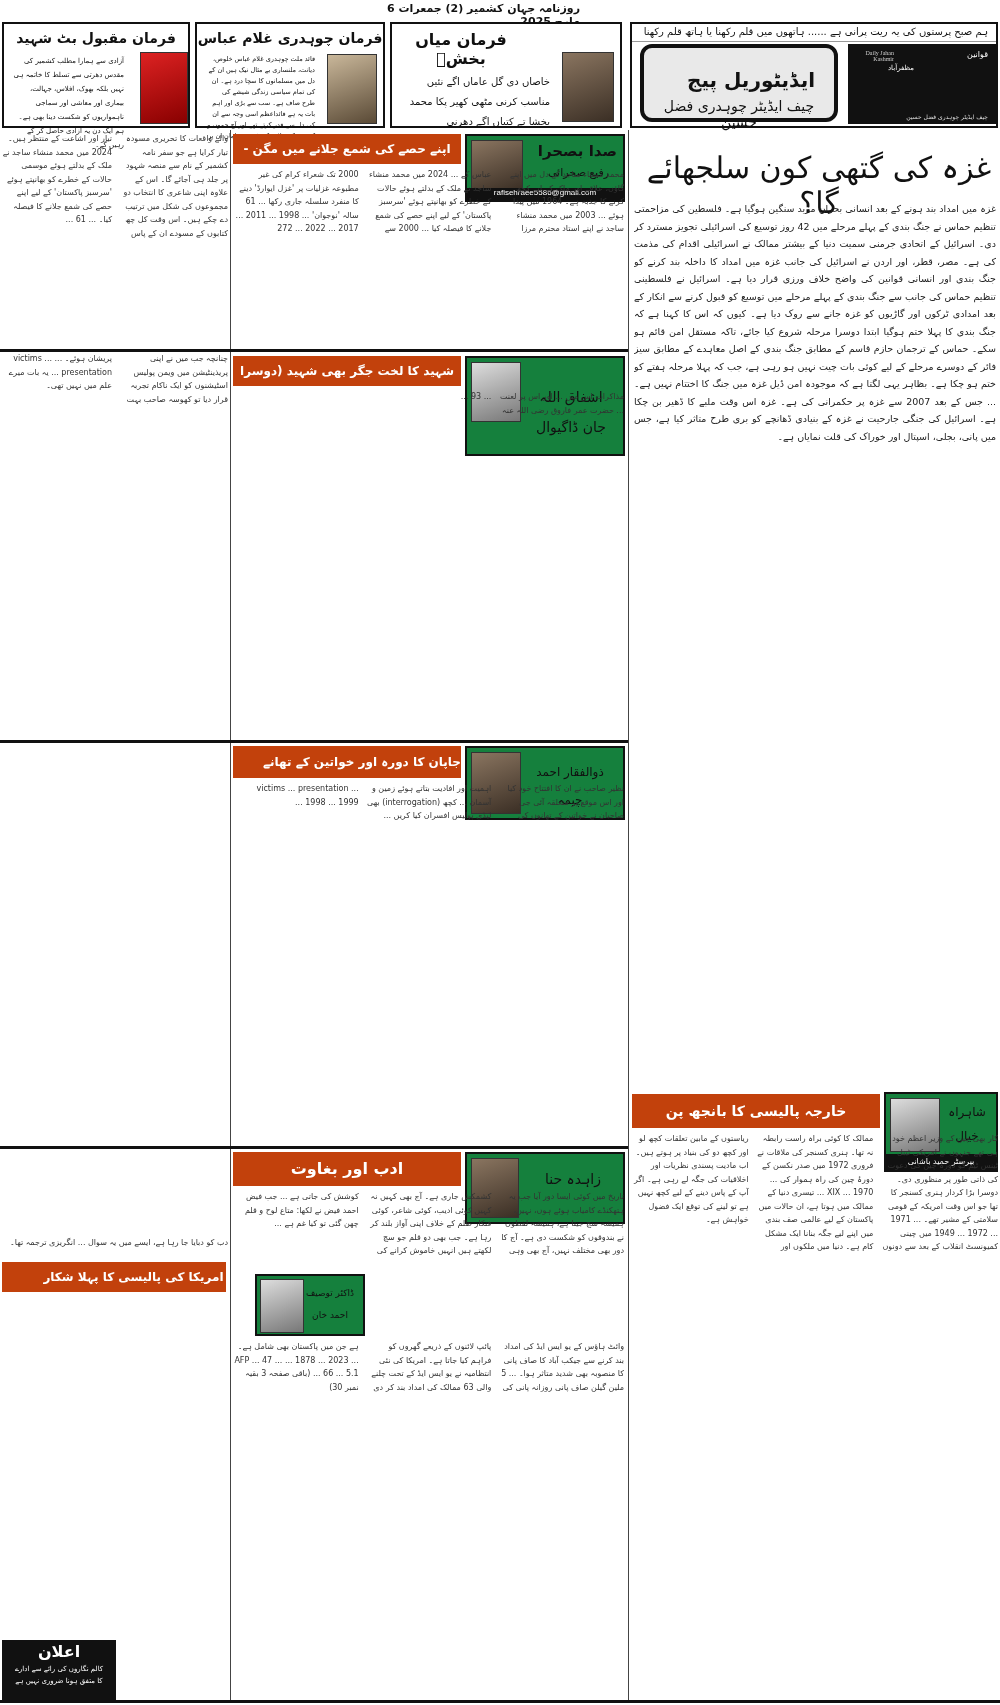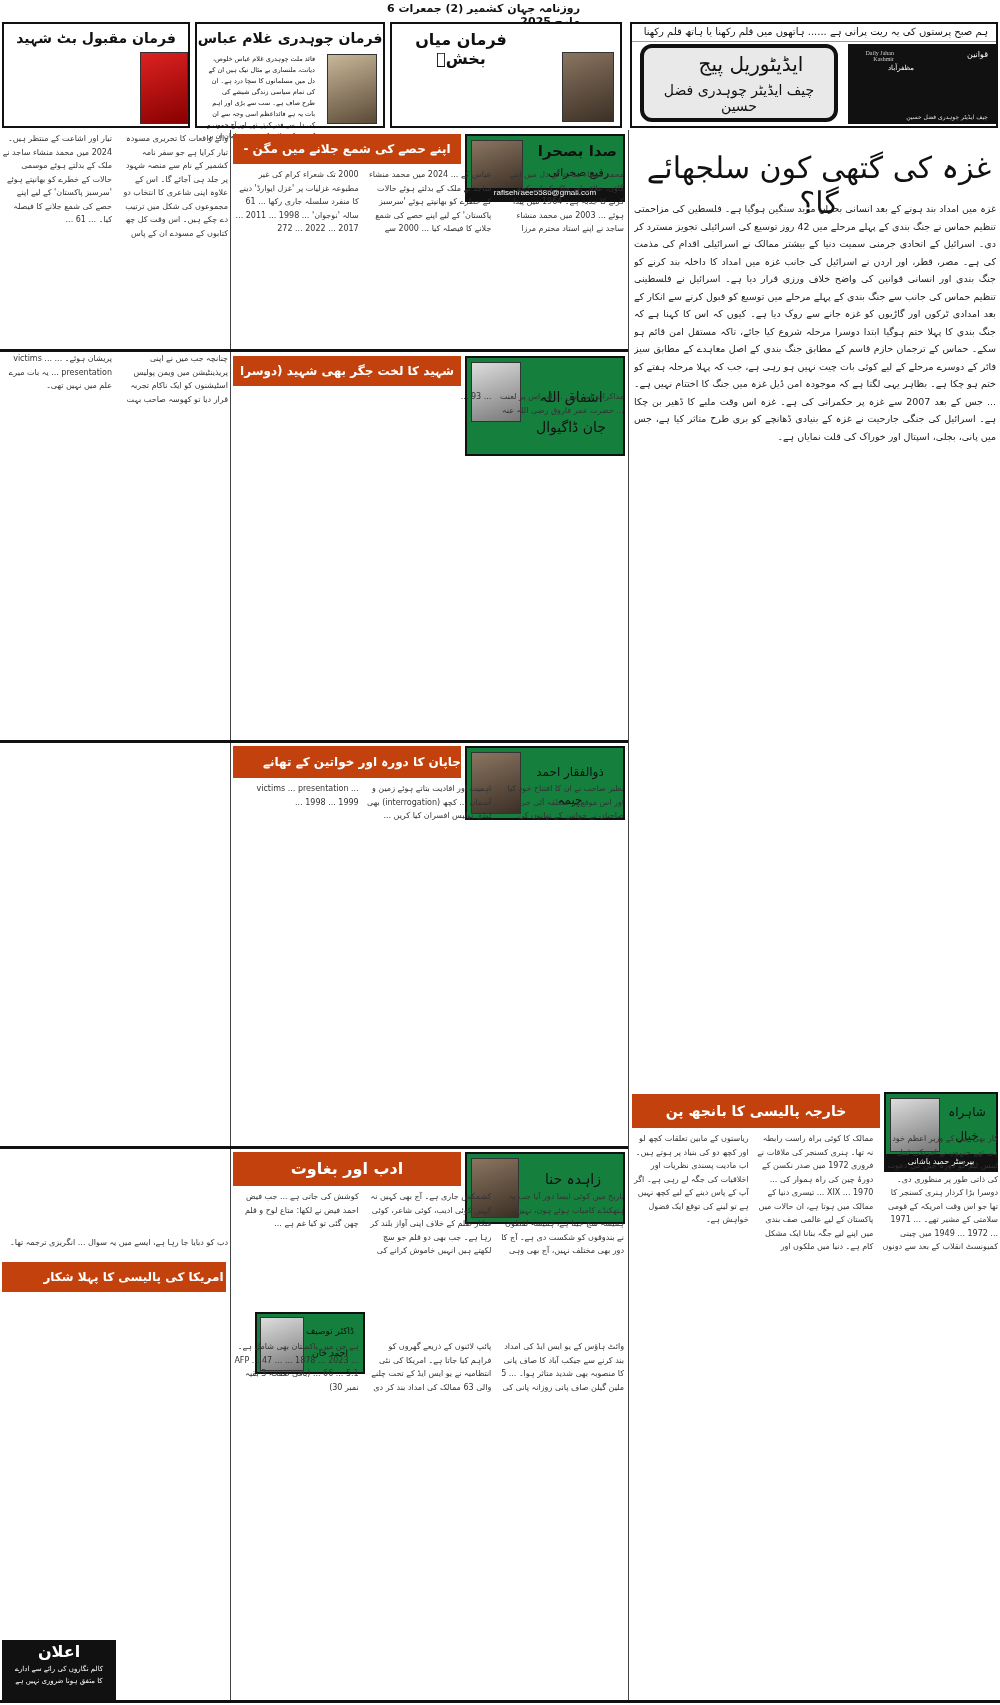--- a/index.html
+++ b/index.html
@@ -14,51 +14,53 @@
   .photo.red { background: linear-gradient(160deg,#d22,#800); }
   .photo.sepia { background: linear-gradient(160deg,#c9b79a,#5a4a36); }
   .photo.gray { background: linear-gradient(160deg,#ddd,#777); }
   .masthead-strip { top: 22px; left: 630px; width: 368px; height: 106px; border: 2px solid #111; }
   .motto { font-size: 10px; padding: 2px 8px; border-bottom: 1px solid #999; height: 18px; }
   .logo { top: 44px; left: 848px; width: 148px; height: 80px; background: #111; color: #fff; }
   .logo-small { font-size: 8px; position: absolute; top: 6px; right: 8px; }
   .logo-big { font-size: 30px; font-weight: bold; position: absolute; top: 22px; right: 10px; }
   .logo-foot { font-size: 6px; position: absolute; bottom: 4px; right: 8px; color:#ddd; }
   .ed-box { top: 44px; left: 640px; width: 198px; height: 78px; border: 4px solid #111; border-radius: 12px; background: #e9e9e9; text-align: center; }
-  .ed-title { font-size: 20px; font-weight: normal; margin-top: 4px; padding-left: 24px; }
+  .ed-title { font-size: 20px; font-weight: bold; margin-top: 20px; padding-left: 24px; }
   .ed-sub { font-size: 14px; margin-top: 6px; }
   .main-headline { top: 150px; left: 640px; width: 358px; font-size: 30px; text-align: center; font-family: "DejaVu Serif", serif; }
   .body-text { font-size: 9.5px; line-height: 17.5px; color: #222; overflow: hidden; }
   .col-text { font-size: 8px; line-height: 13.5px; color: #333; overflow: hidden; }
   .black-banner { background: #c2410c; color: #fff; text-align: center; font-weight: bold; }
   .byline-box { border: 2px solid #111; background: #15803d; }
   .rule-h { height: 3px; background: #111; }
   .rule-v { width: 1px; background: #444; }
   .email { background: #111; color: #fff; font-size: 8px; text-align: center; font-family: "Liberation Sans", sans-serif; }
   .notice { background: #111; color: #fff; text-align: center; }
 </style>
 </head>
 <body>
 
 <div class="abs dateline rtl">روزنامہ جہان کشمیر (2) جمعرات 6 مارچ 2025</div>
 
 <div class="abs quote-box rtl" style="top:22px;left:390px;width:232px;height:106px;">
   <div class="abs photo" style="top:28px;right:6px;width:52px;height:70px;"></div>
   <div class="quote-title" style="padding-right:90px;">فرمان میاں بخشؒ</div>
+  <div class="quote-text" style="position:absolute;top:46px;right:64px;width:160px;font-size:10px;line-height:20px;">خاصاں دی گل عاماں اگے نئیں مناسب کرنی مٹھی کھیر پکا محمد بخشا تے کتیاں اگے دھرنی</div>
 </div>
 
 <div class="abs quote-box rtl" style="top:22px;left:195px;width:190px;height:106px;">
   <div class="quote-title" style="font-size:14px;">فرمان چوہدری غلام عباس</div>
   <div class="abs photo sepia" style="top:30px;left:130px;width:50px;height:70px;"></div>
   <div class="quote-text" style="position:absolute;top:28px;right:62px;width:120px;font-size:6.5px;line-height:11px;">قائد ملت چوہدری غلام عباس خلوص، دیانت، ملنساری بے مثال نیک ہیں ان کے دل میں مسلمانوں کا سچا درد ہے۔ ان کی تمام سیاسی زندگی شیشے کی طرح صاف ہے۔ سب سے بڑی اور اہم بات یہ ہے قائداعظم اسی وجہ سے ان کی دل سے قدر کرتے تھے اور آج جموں و کشمیر کے علاوہ کروڑوں مسلمان ان پر اعتماد کرتے ہیں</div>
 </div>
 
 <div class="abs quote-box rtl" style="top:22px;left:2px;width:188px;height:106px;">
   <div class="quote-title" style="font-size:14px;">فرمان مقبول بٹ شہید</div>
   <div class="abs photo red" style="top:28px;left:136px;width:48px;height:72px;"></div>
+  <div class="quote-text" style="position:absolute;top:28px;right:58px;width:126px;font-size:7px;line-height:14px;">آزادی سے ہمارا مطلب کشمیر کی مقدس دھرتی سے تسلط کا خاتمہ ہی نہیں بلکہ بھوک، افلاس، جہالت، بیماری اور معاشی اور سماجی ناہمواریوں کو شکست دینا بھی ہے۔ ہم ایک دن یہ آزادی حاصل کر کے رہیں گے۔</div>
 </div>
 
 <div class="abs masthead-strip">
   <div class="motto rtl">ہم صبح پرستوں کی یہ ریت پرانی ہے ...... ہاتھوں میں قلم رکھنا یا ہاتھ قلم رکھنا</div>
 </div>
 <div class="abs logo rtl">
   <span class="logo-small">قوانین</span>
   <span style="position:absolute;top:6px;left:6px;font-size:6px;font-family:'Liberation Serif',serif;width:40px;color:#ccc;">Daily Jahan Kashmir</span>
   <span style="position:absolute;top:20px;left:40px;font-size:7px;">مظفرآباد</span>
   <span class="logo-foot">چیف ایڈیٹر چوہدری فضل حسین</span>
@@ -103,21 +105,21 @@
 
 <div class="abs rule-h" style="top:1146px;left:0;width:628px;"></div>
 
 <div class="abs byline-box rtl" style="top:1152px;left:465px;width:160px;height:72px;">
   <div class="abs photo" style="top:4px;left:4px;width:48px;height:60px;"></div>
   <div style="position:absolute;top:12px;right:10px;width:80px;font-size:14px;line-height:26px;text-align:center;">زاہدہ حنا</div>
 </div>
 <div class="abs black-banner rtl" style="top:1152px;left:233px;width:228px;height:34px;font-size:16px;line-height:34px;text-align:center;">ادب اور بغاوت</div>
 <div class="abs col-text rtl" style="top:1190px;left:234px;width:390px;height:80px;column-count:3;column-gap:8px;">تاریخ میں کوئی ایسا دور آیا جب یہ ہتھکنڈے کامیاب ہوئے ہوں، نہیں، ہمیشہ سچ جیتا ہے، ہمیشہ لفظوں نے بندوقوں کو شکست دی ہے۔ آج کا دور بھی مختلف نہیں، آج بھی وہی کشمکش جاری ہے۔ آج بھی کہیں نہ کہیں کوئی ادیب، کوئی شاعر، کوئی فنکار ظلم کے خلاف اپنی آواز بلند کر رہا ہے۔ جب بھی دو قلم جو سچ لکھتے ہیں انہیں خاموش کرانے کی کوشش کی جاتی ہے ... جب فیض احمد فیض نے لکھا: متاع لوح و قلم چھن گئی تو کیا غم ہے ...</div>
 
-<div class="abs byline-box rtl" style="top:1274px;left:255px;width:110px;height:62px;margin-top:38px;">
+<div class="abs byline-box rtl" style="top:1274px;left:255px;width:110px;height:62px;">
   <div class="abs photo gray" style="top:3px;left:3px;width:44px;height:54px;"></div>
   <div style="position:absolute;top:6px;right:4px;width:58px;font-size:9px;line-height:22px;text-align:center;">ڈاکٹر توصیف احمد خان</div>
 </div>
 <div class="abs col-text rtl" style="top:1340px;left:234px;width:390px;height:355px;column-count:3;column-gap:8px;">وائٹ ہاؤس کے یو ایس ایڈ کی امداد بند کرنے سے جیکب آباد کا صاف پانی کا منصوبہ بھی شدید متاثر ہوا۔ ... 5 ملین گیلن صاف پانی روزانہ پانی کی پائپ لائنوں کے ذریعے گھروں کو فراہم کیا جاتا ہے۔ امریکا کی نئی انتظامیہ نے یو ایس ایڈ کے تحت چلنے والی 63 ممالک کی امداد بند کر دی ہے جن میں پاکستان بھی شامل ہے۔ ... 2023 ... 1878 ... AFP ... 47 ... 66 ... 5.1 ... (باقی صفحہ 3 بقیہ نمبر 30)</div>
 
 <div class="abs byline-box rtl" style="top:1092px;left:884px;width:114px;height:80px;">
   <div class="abs photo gray" style="top:4px;left:4px;width:50px;height:54px;"></div>
   <div style="position:absolute;top:6px;right:4px;width:50px;font-size:12px;line-height:24px;text-align:center;">شاہراہ خیال</div>
   <div style="position:absolute;bottom:0;left:0;right:0;height:16px;background:#111;color:#fff;font-size:8px;line-height:16px;text-align:center;">بیرسٹر حمید باشانی</div>
 </div>

